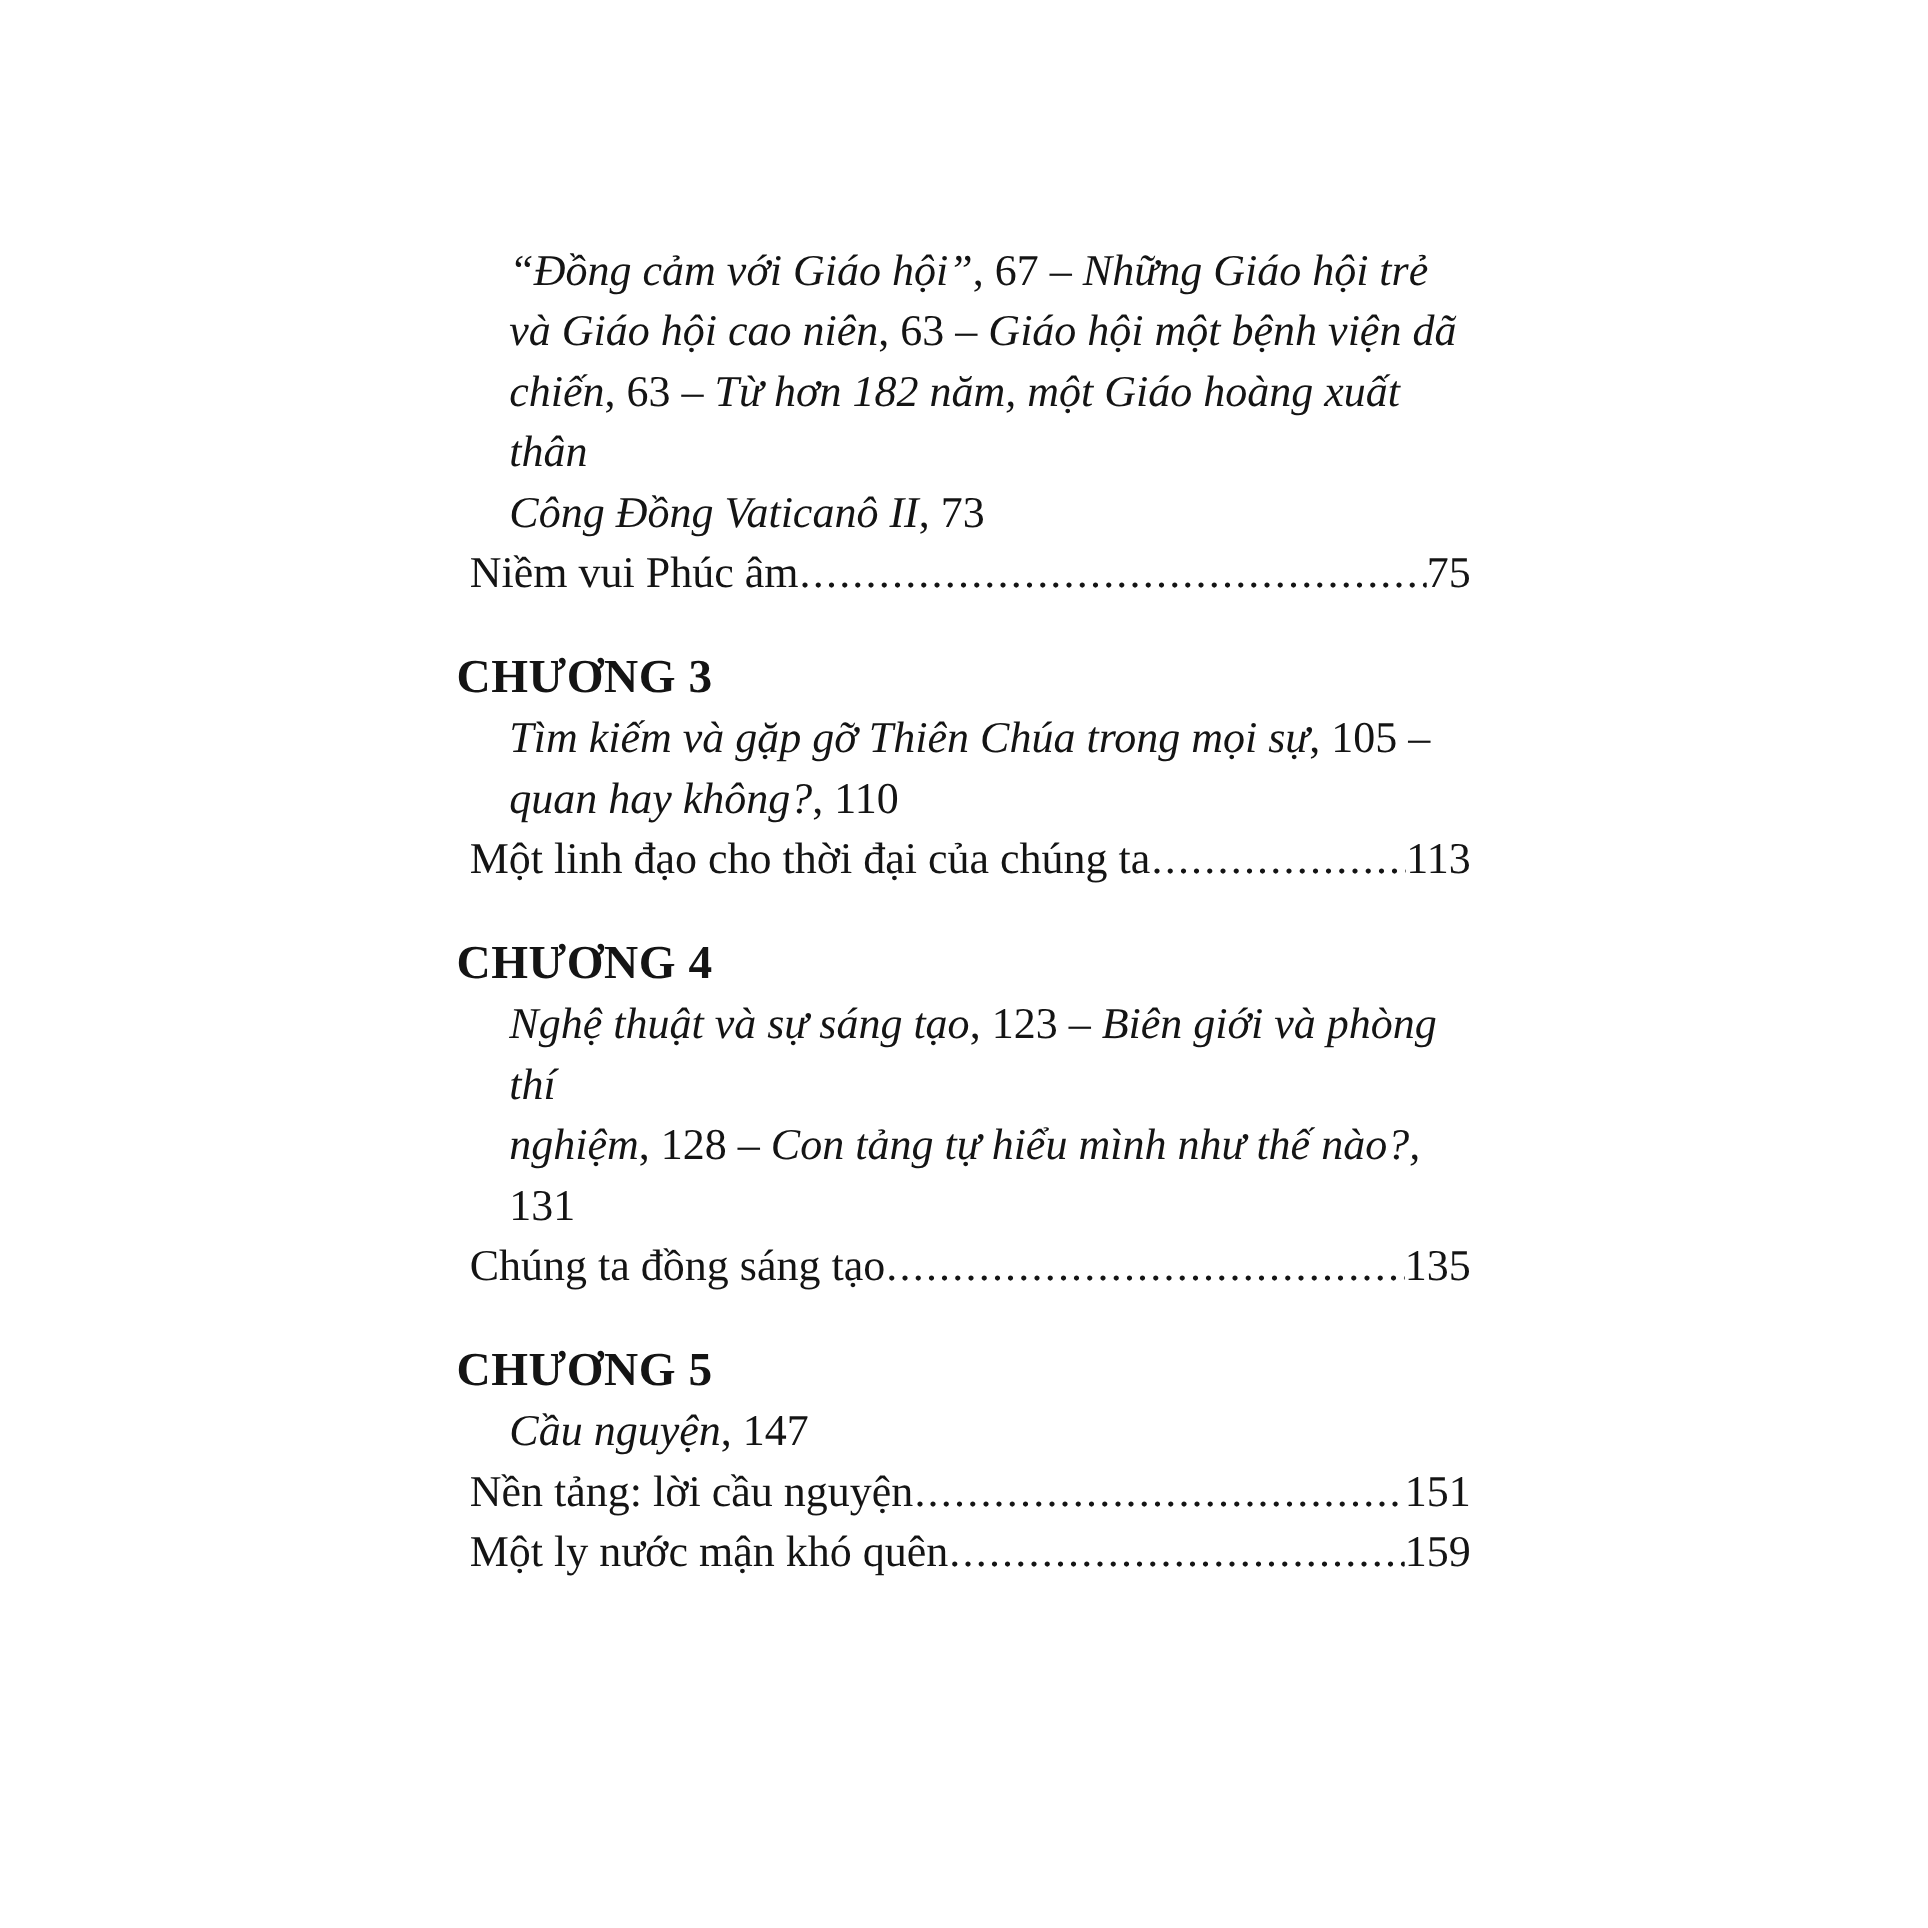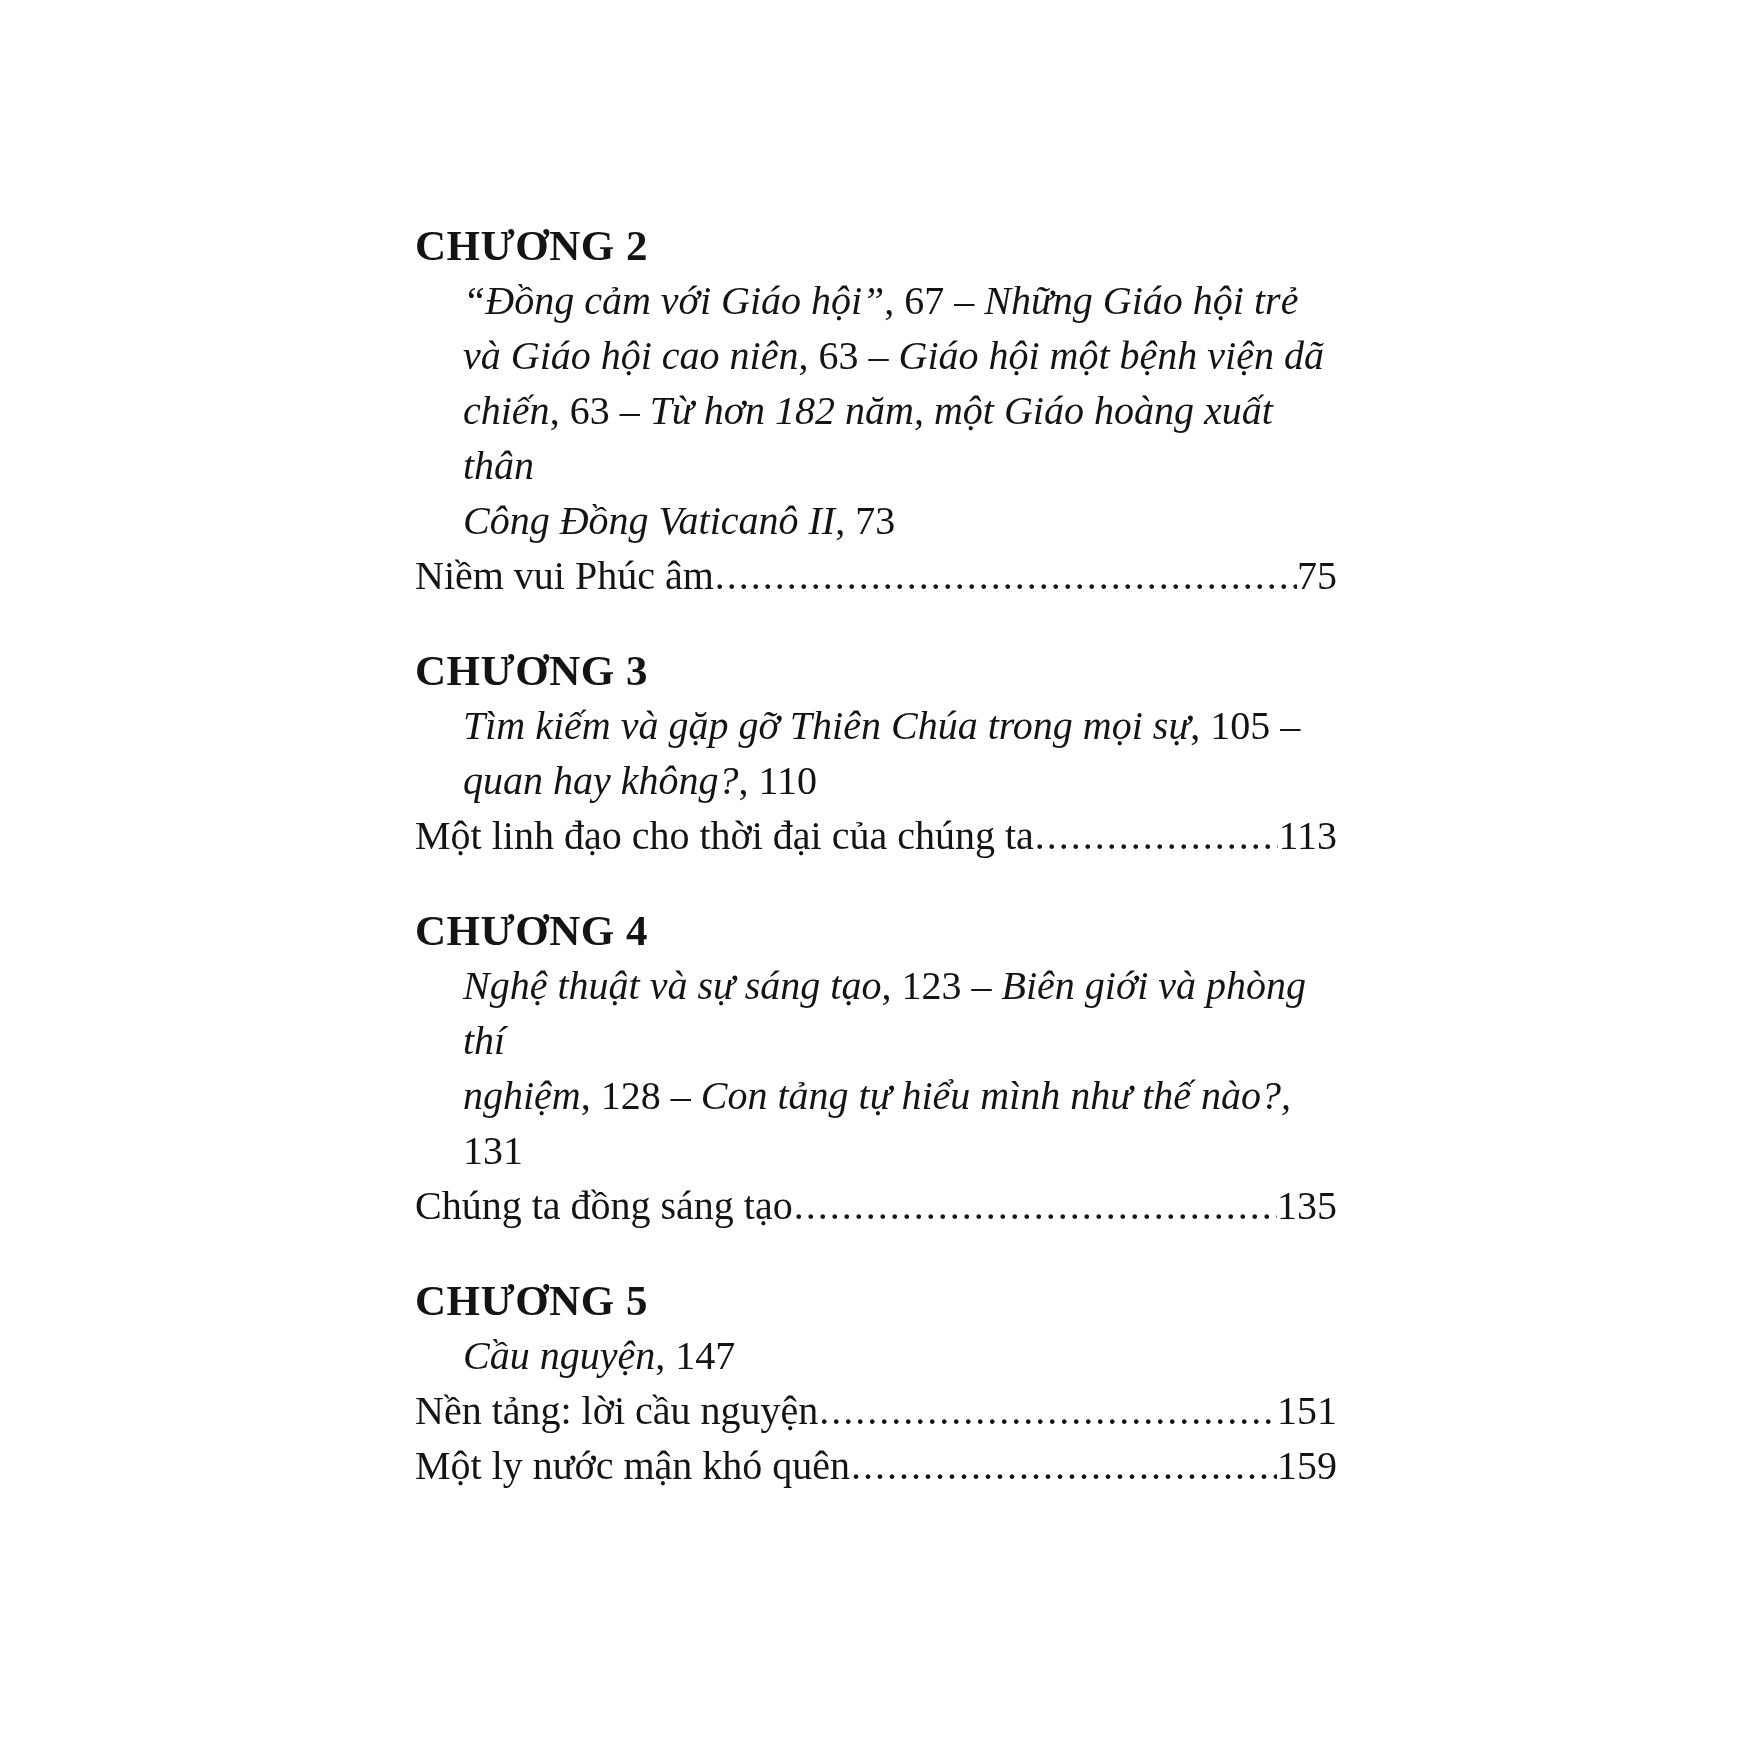--- a/index.html
+++ b/index.html
@@ -39,20 +39,21 @@
     font-style: italic;
   }
   .detail-line .rm {
     font-style: normal;
   }
   .toc-entry {
     display: flex;
     align-items: baseline;
     font-size: 40px;
     line-height: 55px;
+    margin-left: 12px;
   }
   .toc-title {
     white-space: nowrap;
   }
   .leader {
     flex: 1;
     overflow: hidden;
     white-space: nowrap;
     letter-spacing: 2px;
     padding: 0 1px;
@@ -60,21 +61,20 @@
   .toc-page {
     white-space: nowrap;
   }
 </style>
 </head>
 <body>
 
 <div class="toc-container">
   <div>
       <div class="section">
-        <div class="heading">CHƯƠNG 2</div>
         <div class="detail-line"><span class="it">“Đồng cảm với Giáo hội”</span><span class="rm">, 67 – </span><span class="it">Những Giáo hội trẻ</span></div>
         <div class="detail-line"><span class="it">và Giáo hội cao niên</span><span class="rm">, 63 – </span><span class="it">Giáo hội một bệnh viện dã</span></div>
         <div class="detail-line"><span class="it">chiến</span><span class="rm">, 63 – </span><span class="it">Từ hơn 182 năm, một Giáo hoàng xuất thân</span></div>
         <div class="detail-line"><span class="it">Công Đồng Vaticanô II</span><span class="rm">, 73</span></div>
         <div class="toc-entry">
           <span class="toc-title">Niềm vui Phúc âm</span>
           <span class="leader">............................................................................................................................................................................................................................</span>
           <span class="toc-page">75</span>
         </div>
       </div>

